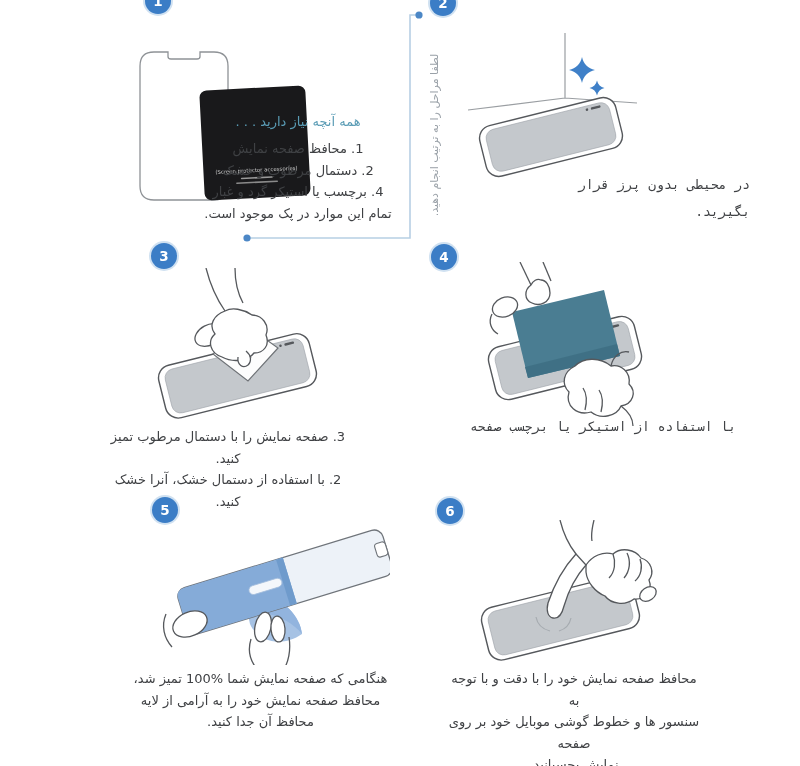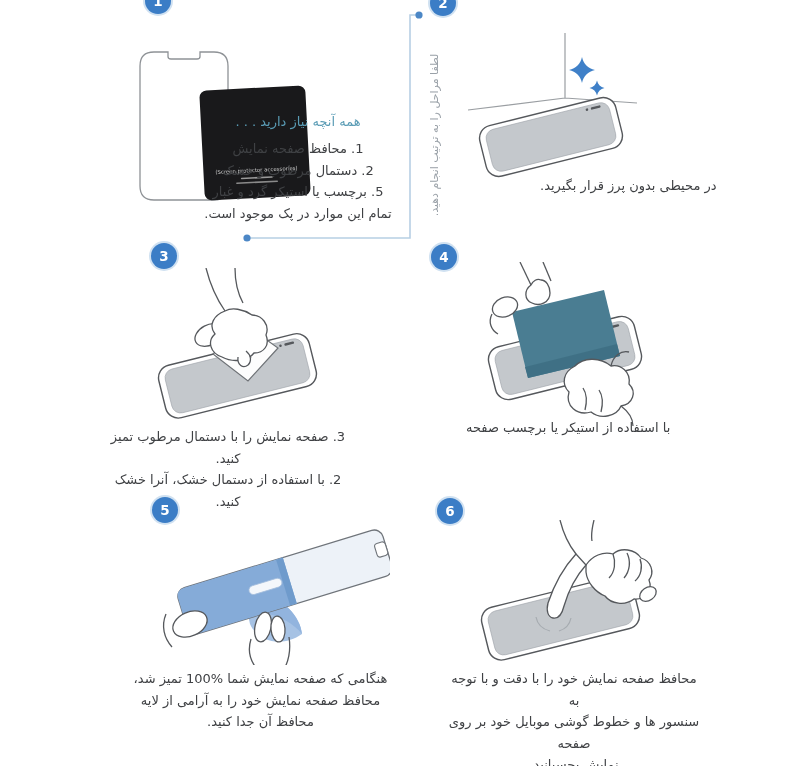--- a/index.html
+++ b/index.html
@@ -13,21 +13,21 @@
     position:absolute;width:26px;height:26px;border-radius:50%;
     background:#3b7dc6;color:#ffffff;font-size:13.5px;font-weight:bold;
     display:flex;align-items:center;justify-content:center;
     box-shadow:0 0 0 2px rgba(120,168,214,0.35);
   }
   .illu{position:absolute;}
   .caption{
     position:absolute;direction:rtl;font-size:13px;color:#3f4144;
   }
   .cap-right{text-align:center;}
-  .cap-center{text-align:left;}
+  .cap-center{text-align:right;font-family:Liberation Mono, monospace;}
   .cap-line{line-height:21.5px;}
   .cap-line.wide{line-height:27px;}
   .needs-heading{color:#5a9cb5;line-height:20px;margin-bottom:6px;}
   .vertical-note{
     position:absolute;left:434px;top:135px;
     transform:translate(-50%,-50%) rotate(-90deg);
     white-space:nowrap;direction:rtl;
     font-size:11px;color:#9aa1a8;letter-spacing:0.2px;
   }
   .bracket-svg{position:absolute;left:0;top:0;pointer-events:none;}
@@ -56,21 +56,21 @@
         <rect x="67" y="43" width="106" height="110" rx="7" fill="#19191b"></rect>
         <text x="120" y="127" font-size="5.4" fill="#cbcbcb" text-anchor="middle" font-family="DejaVu Sans, sans-serif">(Screen protector accessories)</text>
         <rect x="104" y="132" width="32" height="1.6" rx="0.8" fill="#9a9a9a"></rect>
         <rect x="99" y="136.5" width="42" height="1.6" rx="0.8" fill="#8a8a8a"></rect>
       </g>
     </svg>
     <div class="caption cap-right" style="right:17px;top:126px;width:210px;">
       <div class="needs-heading">همه آنچه نیاز دارید . . .</div>
       <div class="cap-line">1. محافظ صفحه نمایش</div>
       <div class="cap-line">2. دستمال مرطوب و خشک</div>
-      <div class="cap-line">5. برچسب یا استیکر گرد و غبار</div>
+      <div class="cap-line">4. برچسب یا استیکر گرد و غبار</div>
       <div class="cap-line">تمام این موارد در پک موجود است.</div>
     </div>
   </section>
 
   <section class="step" style="left:420px;top:-14px;width:330px;height:250px;">
     <div class="badge" style="left:10px;top:4px;">
       <span>2</span>
     </div>
     <svg class="illu" style="left:35px;top:39px;" width="210" height="155" viewBox="0 0 210 155">
       <g>

